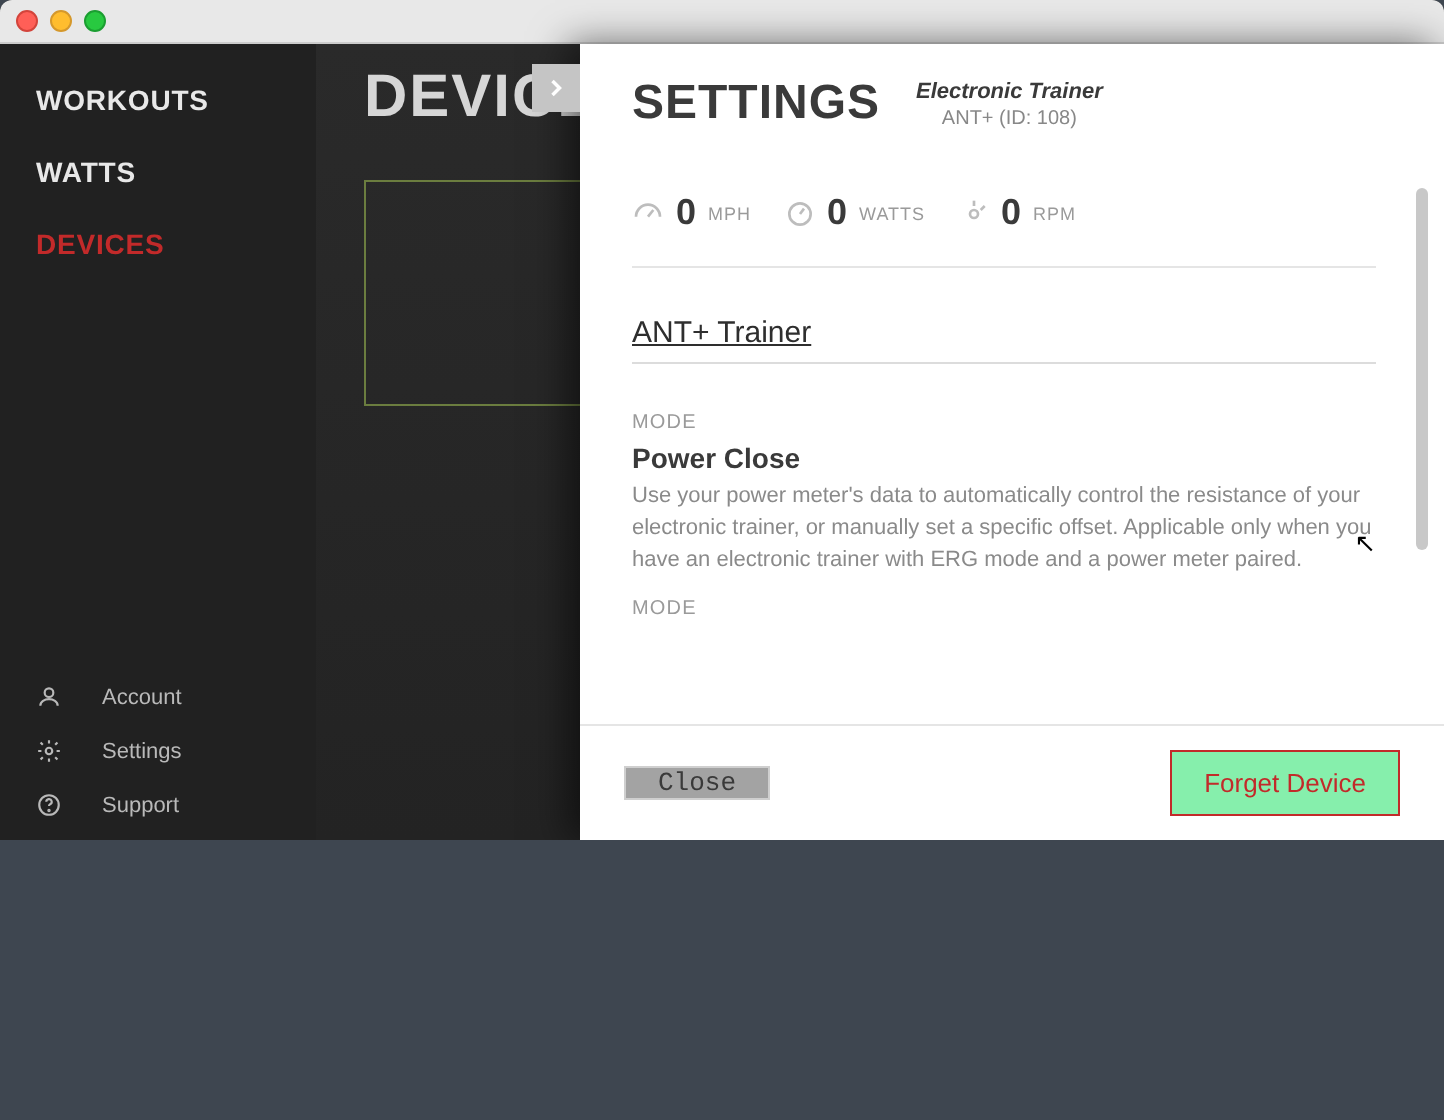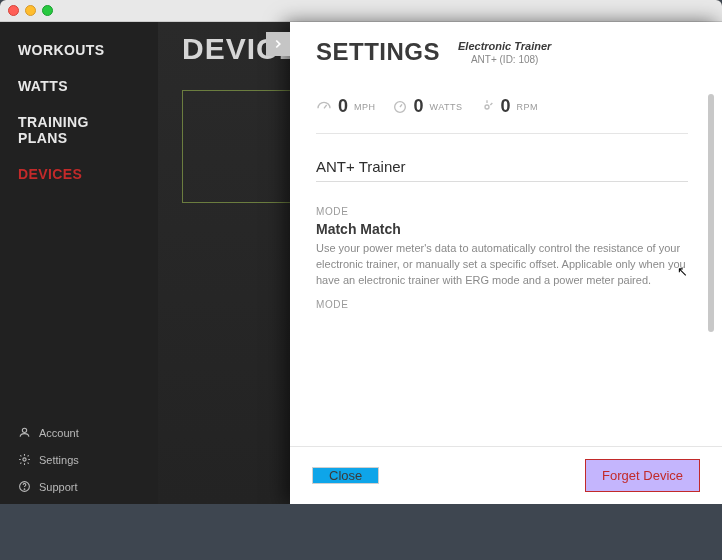--- a/index.html
+++ b/index.html
@@ -1,18 +1,18 @@
 <!DOCTYPE html>
 <html><head>
 <meta charset="utf-8">
 <style>
   * { box-sizing: border-box; margin: 0; padding: 0; font-family: "Helvetica Neue", Arial, sans-serif; }
   body { background: #3e4650; }
   .window {
-    width: 722px; height: 504px; background: #1a1a1a; position: relative;
+    width: 722px; height: 420px; background: #1a1a1a; position: relative;
     border-radius: 6px 6px 0 0; overflow: hidden;
   }
   .titlebar {
     height: 22px; background: #e8e8e8; display:flex; align-items:center;
     padding-left: 8px; gap:6px; border-bottom:1px solid #ccc;
   }
   .traffic { width:11px; height:11px; border-radius:50%; }
   .t-red{ background:#ff5f57; border:0.5px solid #d3443b;}
   .t-yel{ background:#ffbd2e; border:0.5px solid #d5982b;}
   .t-grn{ background:#28c940; border:0.5px solid #1b9e31;}
@@ -23,21 +23,21 @@
   }
   .nav-item {
     color:#e8e8e8; font-family:"Arial Black",Impact,sans-serif; font-weight:900;
     font-size:14px; letter-spacing:0.4px; padding:10px 18px; cursor:pointer;
   }
   .nav-item.active { color:#c22a2a; }
   .sidebar-spacer { flex:1; }
   .sidebar-footer { padding-bottom:4px; }
   .footer-item {
     color:#b9b9b9; font-size:11px; padding:7px 18px; display:flex; align-items:center;
-    gap:8px; cursor:pointer;
+    gap:20px; cursor:pointer;
   }
   .footer-item svg { width:13px; height:13px; }
   .content {
     flex:1; background:linear-gradient(180deg,#2a2a2a 0%, #232323 100%);
     position:relative; color:#9c9c9c; padding:0;
   }
   .content-header {
     color:#d6d6d6; font-family:"Arial Black",Impact,sans-serif; font-weight:900;
     font-size:30px; letter-spacing:1px; padding:10px 0 0 24px;
   }
@@ -102,40 +102,40 @@
   .stat-val {
     font-family:"Arial Black",Impact,sans-serif; font-weight:900; font-size:18px;
     color:#3a3a3a;
   }
   .stat-unit { font-size:9px; color:#9a9a9a; letter-spacing:0.5px;text-align:center; }
   .section-label {
     font-size:10px; letter-spacing:0.6px; color:#9a9a9a; margin-bottom:4px;
   }
   .text-input {
     border:none; border-bottom:1px solid #dcdcdc; font-size:15px; color:#2e2e2e;
-    padding:6px 0; width:100%; margin-bottom:24px; outline:none;
+    padding:6px 0; width:100%; margin-bottom:24px; outline:none;text-decoration:underline;
   }
   .select-wrap {
     position:relative; width:220px; border-bottom:1px solid #dcdcdc; padding:6px 0;
     margin-bottom:24px; cursor:pointer;
   }
   .select-val { font-size:14px; color:#2e2e2e; }
   .select-wrap svg { position:absolute; right:6px; top:10px; width:12px; height:12px; }
   .section-head { font-size:14px; font-weight:700; color:#3a3a3a; margin-bottom:4px; }
   .section-body { font-size:11px; color:#8a8a8a; line-height:1.45; margin-bottom:10px; }
   .btn-outline {
-    border:1px solid #cfcfcf; background:#0ea5e9; color:#3a3a3a; font-size:13px;
-    padding:0 16px; cursor:pointer;
+    border:1px solid #cfcfcf; background:#a3a3a3; color:#3a3a3a; font-size:13px;
+    padding:0 16px; cursor:pointer;font-family:Liberation Mono, monospace;
   }
   .panel-footer {
     border-top:1px solid #e5e5e5; padding:12px 22px; display:flex;
     justify-content:space-between; align-items:center;
   }
   .btn-danger {
-    border:1px solid #c22a2a; color:#c22a2a; background:#c4b5fd; font-size:13px;
+    border:1px solid #c22a2a; color:#c22a2a; background:#86efac; font-size:13px;
     padding:8px 16px; cursor:pointer;
   }
   .scrollbar {
     position:absolute; right:8px; top:72px; bottom:60px; width:6px;
     background:transparent;
   }
   .scrollbar-thumb {
     position:absolute; left:0; right:0; top:0; height:68%; background:#c8c8c8;
     border-radius:3px;
   }
@@ -152,21 +152,20 @@
     <div class="traffic t-red"></div>
     <div class="traffic t-yel"></div>
     <div class="traffic t-grn"></div>
   </div>
 
   <div class="app">
 
     <div class="sidebar">
       <div class="nav-item">WORKOUTS</div>
       <div class="nav-item">WATTS</div>
-      <div class="nav-item">TRAINING PLANS</div>
       <div class="nav-item active">DEVICES</div>
       <div class="sidebar-spacer"></div>
       <div class="sidebar-footer">
         <div class="footer-item">
           <svg viewBox="0 0 24 24" fill="none" stroke="#b9b9b9" stroke-width="2">
               <circle cx="12" cy="8" r="4"></circle>
               <path d="M4 20c0-4 4-6 8-6s8 2 8 6"></path>
             </svg>
           <span>Account</span>
         </div>
@@ -249,21 +248,21 @@
                 </svg>
               <span class="stat-val">0</span>
               <span class="stat-unit">RPM</span>
             </div>
           </div>
 
           <input class="text-input" value="ANT+ Trainer" style="">
 
           <div class="section-label">MODE</div>
 
-          <div class="section-head">Match Match</div>
+          <div class="section-head">Power Close</div>
           <div class="section-body">Use your power meter's data to automatically control the resistance of your electronic trainer, or manually set a specific offset. Applicable only when you have an electronic trainer with ERG mode and a power meter paired.</div>
 
           <div class="section-label">MODE</div>
 
 
           
         </div>
 
         <div class="panel-footer">
           <button class="btn-outline">Close</button>

